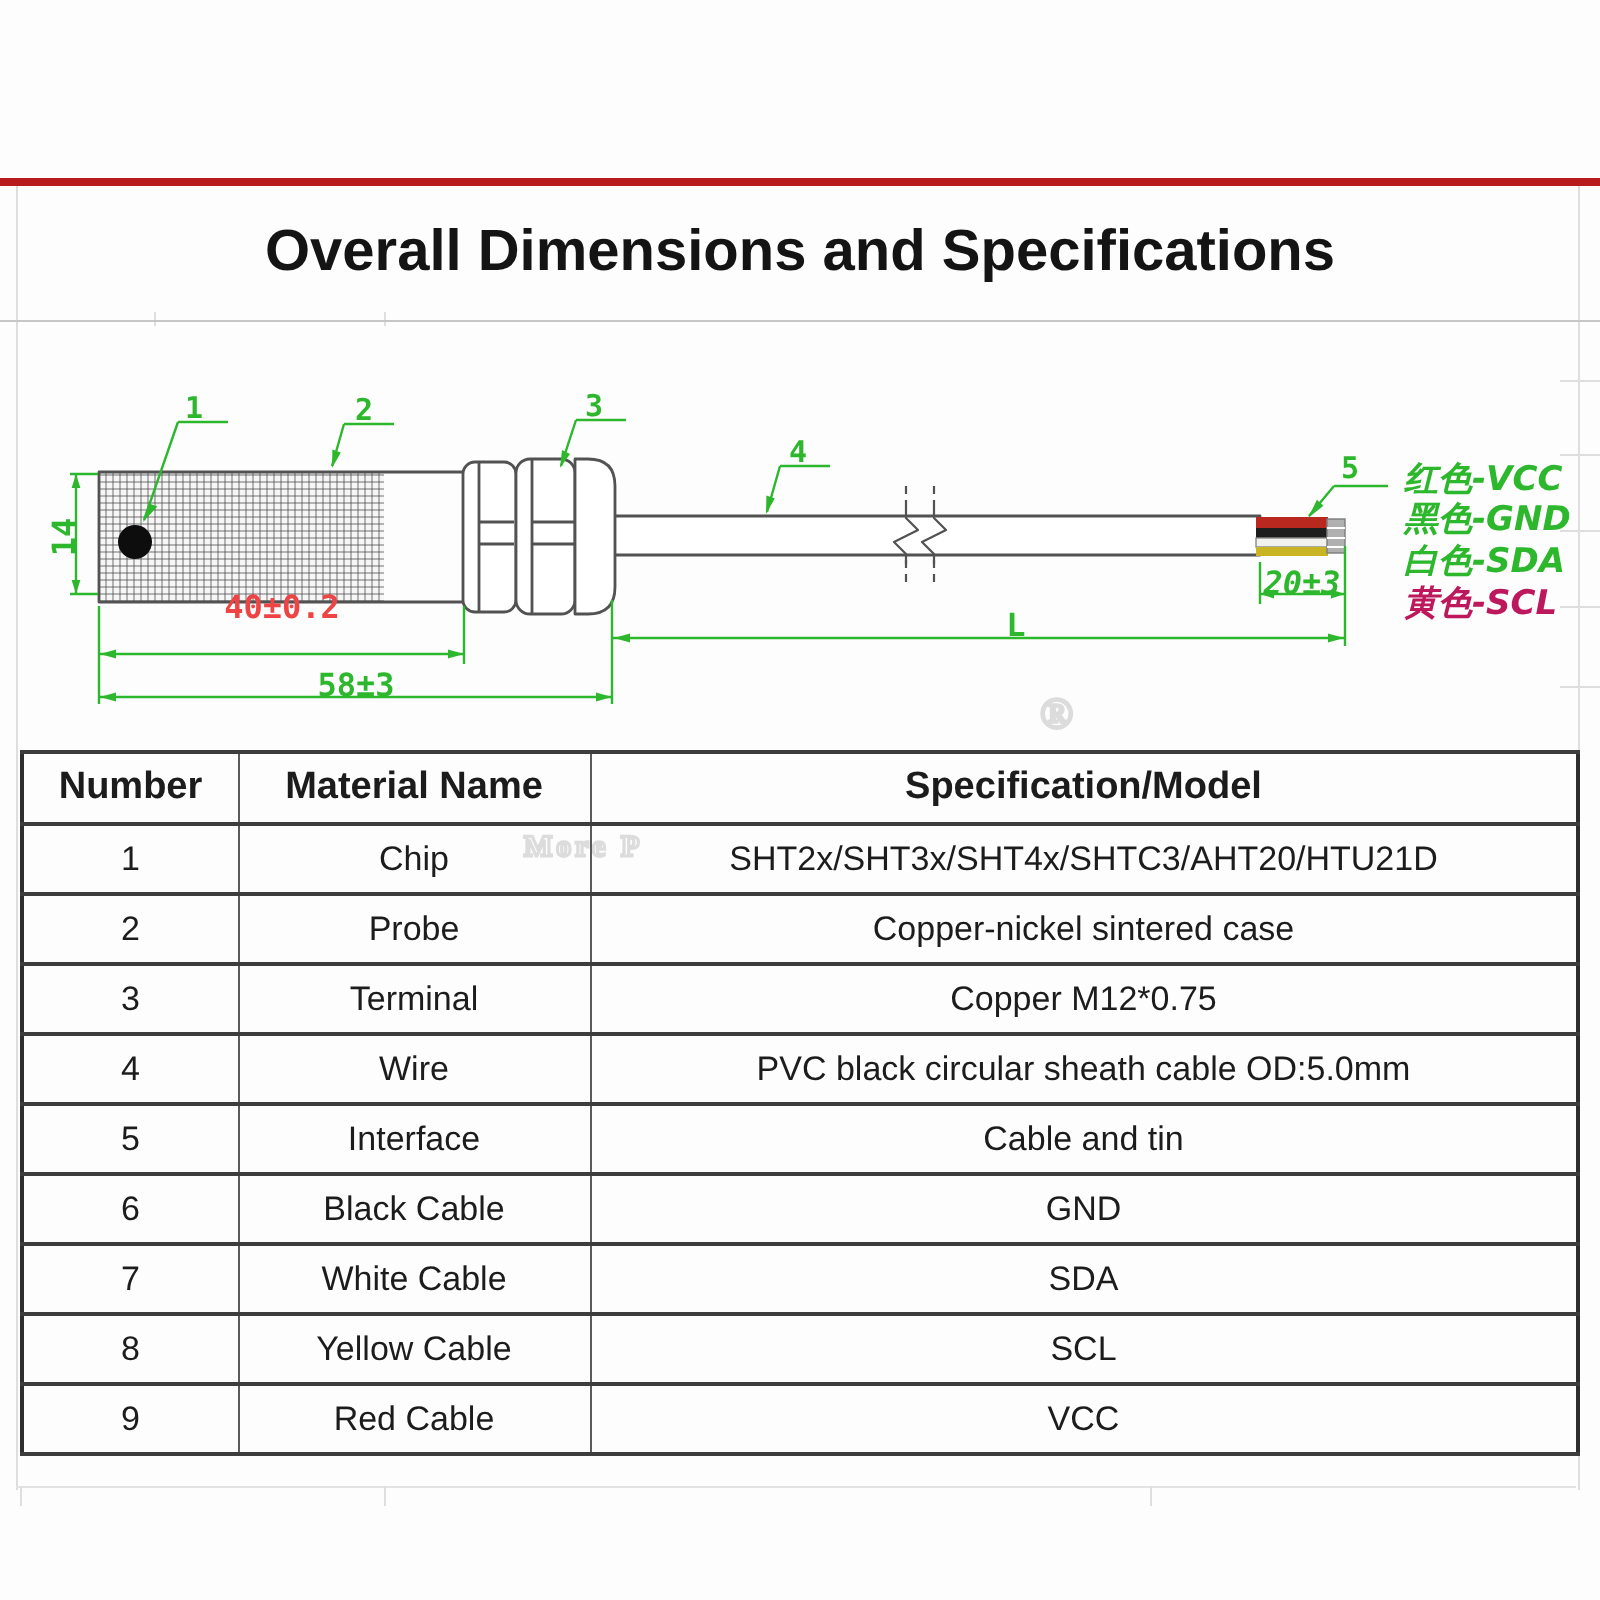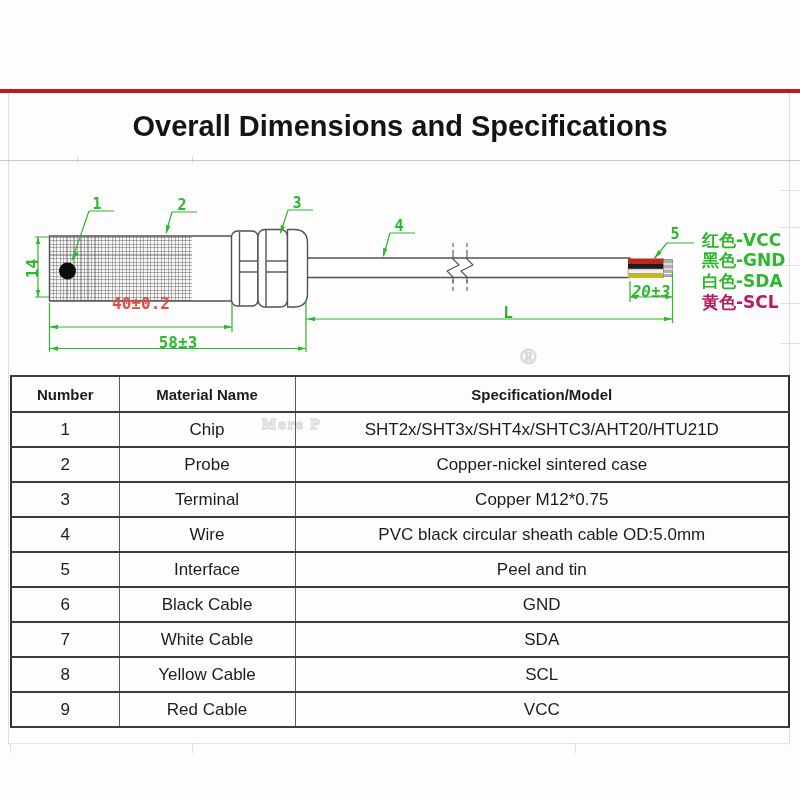--- a/index.html
+++ b/index.html
@@ -19,36 +19,36 @@
        repeating-linear-gradient(0deg,rgba(70,70,70,.38) 0 1px,transparent 1px 3.5px),
        repeating-linear-gradient(90deg,rgba(70,70,70,.38) 0 1px,transparent 1px 3.5px);}
   svg.cad{position:absolute;left:0;top:0;z-index:2;}
   
   .cadtxt{position:absolute;z-index:3;font-family:"DejaVu Sans Mono",monospace;
           font-size:16px;font-weight:600;white-space:nowrap;}
   .callout{font-size:15px;}
   .ctr{transform:translateX(-50%);}
   .dim-14{left:21px;top:259px;width:22px;text-align:center;transform:rotate(-90deg);}
   .wire-label{position:absolute;left:702px;z-index:3;font-family:"DejaVu Sans","Liberation Sans",sans-serif;
-          font-size:17px;font-weight:700;white-space:nowrap;line-height:1;}
+          font-size:17px;font-weight:700;white-space:nowrap;line-height:1;font-style:italic;}
   
   .wm{position:absolute;z-index:1;font-family:"Liberation Serif",serif;color:rgba(255,255,255,.55);
       -webkit-text-stroke:1.6px #dcdcdc;text-stroke:1.6px #dcdcdc;white-space:nowrap;}
   .wm-brand{left:268px;top:352px;font-size:58px;letter-spacing:5px;font-weight:700;}
   .wm-reg{left:520px;top:344px;font-size:22px;letter-spacing:0;}
   .wm-tag{left:262px;top:416px;font-size:15px;font-weight:700;letter-spacing:2px;}
   
   table.spec{position:absolute;left:10px;top:375px;width:778px;z-index:2;
       border-collapse:collapse;table-layout:fixed;background:transparent;
       font-family:"Liberation Sans",sans-serif;color:#1c1c1c;}
   table.spec col.c1{width:108px;} table.spec col.c2{width:176px;} table.spec col.c3{width:494px;}
   table.spec th,table.spec td{border:1px solid #5a5a5a;border-top:2px solid #3d3d3d;
       border-bottom:2px solid #3d3d3d;text-align:center;vertical-align:middle;
       background:transparent;padding:0;}
-  table.spec th{height:34px;font-size:15px;font-weight:700;}
+  table.spec th{height:34px;font-size:19px;font-weight:700;}
   table.spec td{height:33px;font-size:17px;font-weight:400;}
   table.spec{border:2px solid #2e2e2e;}
 </style>
 </head>
 <body>
 
 <div class="page">
 
   <div class="fline lighter" style="left:8px;top:89px;width:1px;height:656px;"></div>
   <div class="fline lighter" style="left:789px;top:89px;width:1px;height:656px;"></div>
@@ -196,21 +196,21 @@
           <td>Copper M12*0.75</td>
         </tr>
         <tr>
           <td>4</td>
           <td>Wire</td>
           <td>PVC black circular sheath cable OD:5.0mm</td>
         </tr>
         <tr>
           <td>5</td>
           <td>Interface</td>
-          <td>Peel and tin</td>
+          <td>Cable and tin</td>
         </tr>
         <tr>
           <td>6</td>
           <td>Black Cable</td>
           <td>GND</td>
         </tr>
         <tr>
           <td>7</td>
           <td>White Cable</td>
           <td>SDA</td>

